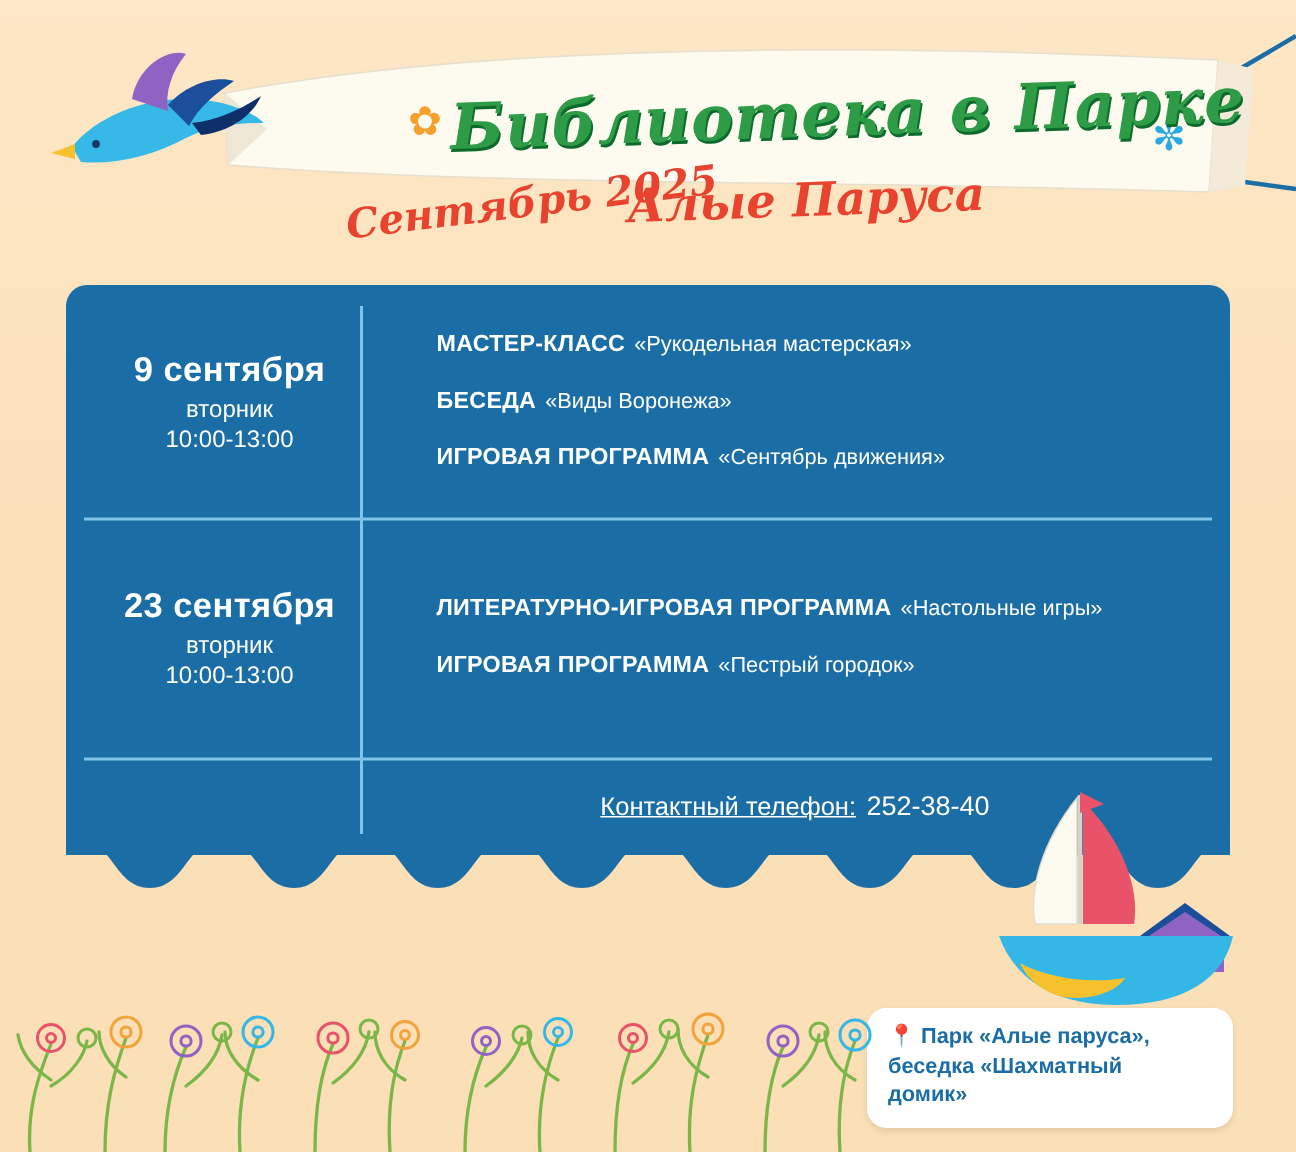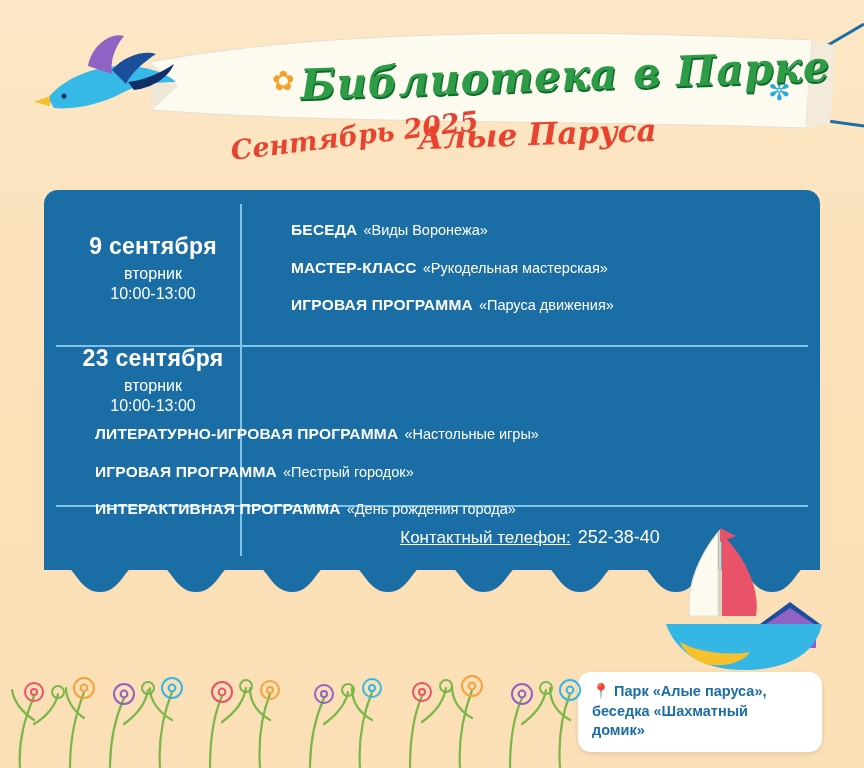--- a/index.html
+++ b/index.html
@@ -111,21 +111,21 @@
     height: 40px;
   }
 
   .row {
     position: absolute;
     left: 11px;
     width: 758px;
     display: flex;
   }
   .row-1 { top: 0; height: 155px; }
-  .row-2 { top: 155px; height: 160px; flex-direction: column; }
+  .row-2 { top: 155px; height: 160px; }
 
   .divider-h {
     position: absolute;
     left: 12px;
     width: 752px;
     height: 2px;
     background: #7fc3e8;
   }
   .div-h1 { top: 155px; }
   .div-h2 { top: 315px; }
@@ -295,46 +295,43 @@
     <div class="divider-v"></div>
 
     <div class="row row-1">
       <div class="date-cell">
         <div class="date-big">9 сентября</div>
         <div class="date-day">вторник</div>
         <div class="date-time">10:00-13:00</div>
       </div>
       <div class="events-cell">
         <div class="event">
+          <span class="kind">МАСТЕР-КЛАСС</span><span class="name">«Рукодельная мастерская»</span>
+        </div>
+        <div class="event">
           <span class="kind">БЕСЕДА</span><span class="name">«Виды Воронежа»</span>
         </div>
         <div class="event">
-          <span class="kind">МАСТЕР-КЛАСС</span><span class="name">«Рукодельная мастерская»</span>
-        </div>
-        <div class="event">
-          <span class="kind">ИГРОВАЯ ПРОГРАММА</span><span class="name">«Паруса движения»</span>
+          <span class="kind">ИГРОВАЯ ПРОГРАММА</span><span class="name">«Сентябрь движения»</span>
         </div>
       </div>
     </div>
 
     <div class="row row-2">
       <div class="date-cell">
         <div class="date-big">23 сентября</div>
         <div class="date-day">вторник</div>
         <div class="date-time">10:00-13:00</div>
       </div>
       <div class="events-cell">
         <div class="event">
           <span class="kind">ЛИТЕРАТУРНО-ИГРОВАЯ ПРОГРАММА</span><span class="name">«Настольные игры»</span>
         </div>
         <div class="event">
           <span class="kind">ИГРОВАЯ ПРОГРАММА</span><span class="name">«Пестрый городок»</span>
-        </div>
-        <div class="event">
-          <span class="kind">ИНТЕРАКТИВНАЯ ПРОГРАММА</span><span class="name">«День рождения города»</span>
         </div>
       </div>
     </div>
 
     <div class="contact-cell">
       <span class="contact-label">Контактный телефон:</span>
       <span class="contact-phone">252-38-40</span>
     </div>
   </div>
 

